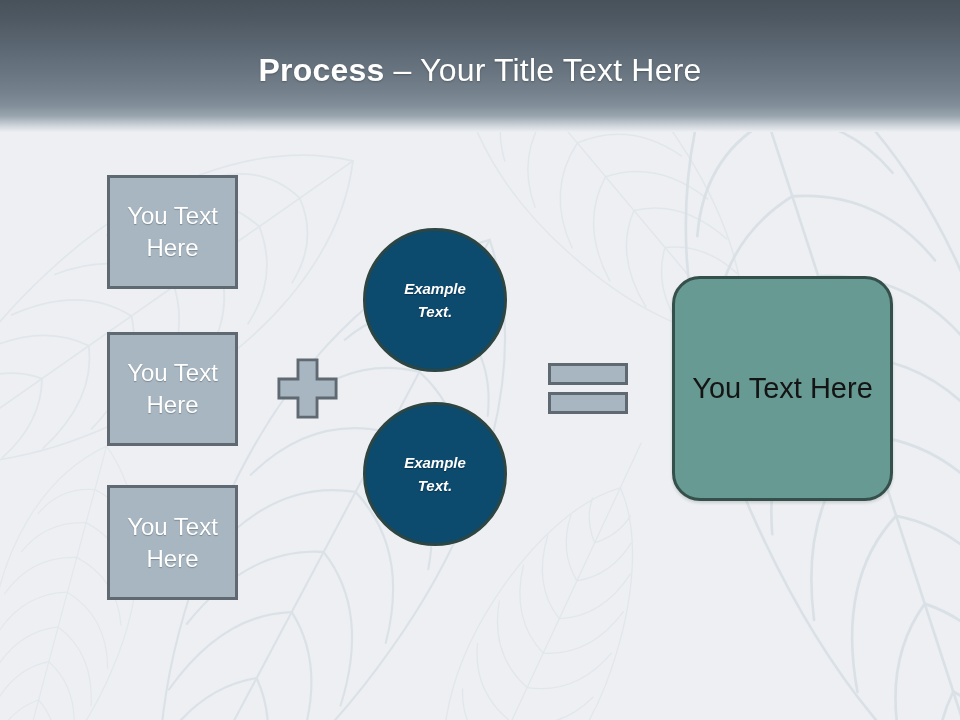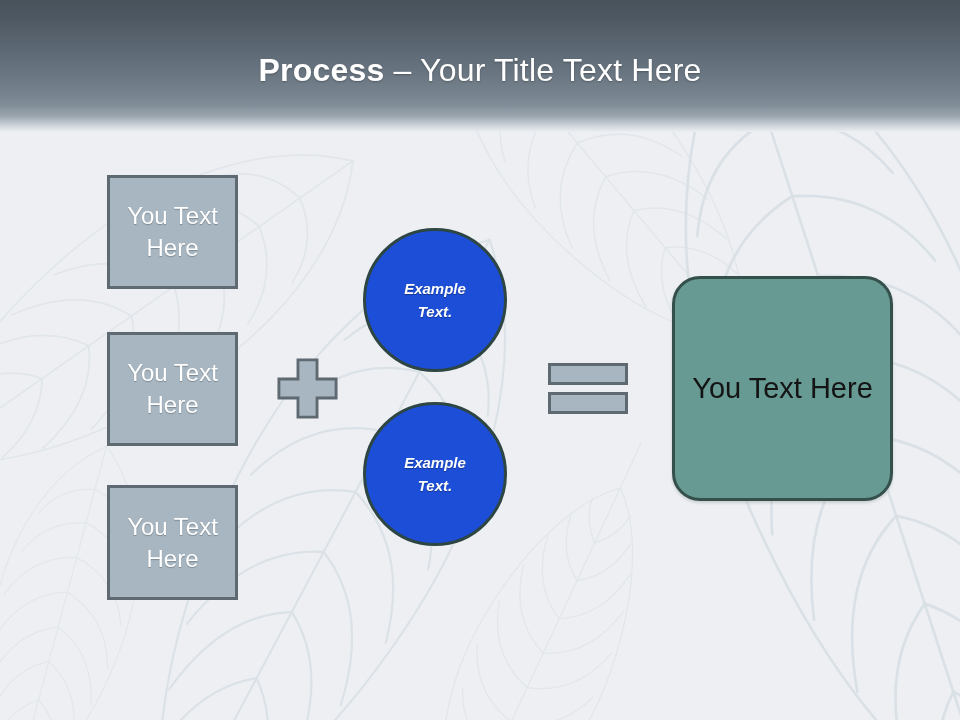--- a/index.html
+++ b/index.html
@@ -90,21 +90,21 @@
     width: 80px; height: 22px;
     background: #a7b6c1;
     border: 3px solid #5f6971;
   }
 
   
   .teal-circle {
     position: absolute;
     left: 363px;
     width: 144px; height: 144px;
-    background: #1d4ed8;
+    background: #0c4a6e;
     border: 3px solid #2d4643;
     border-radius: 50%;
     display: flex;
     align-items: center;
     justify-content: center;
     text-align: center;
     color: #ffffff;
     font-size: 15px;
     font-weight: 700;
     font-style: italic;

